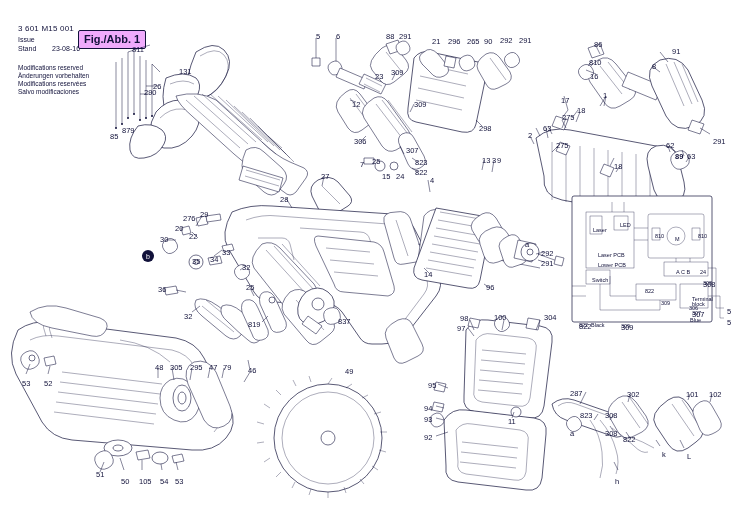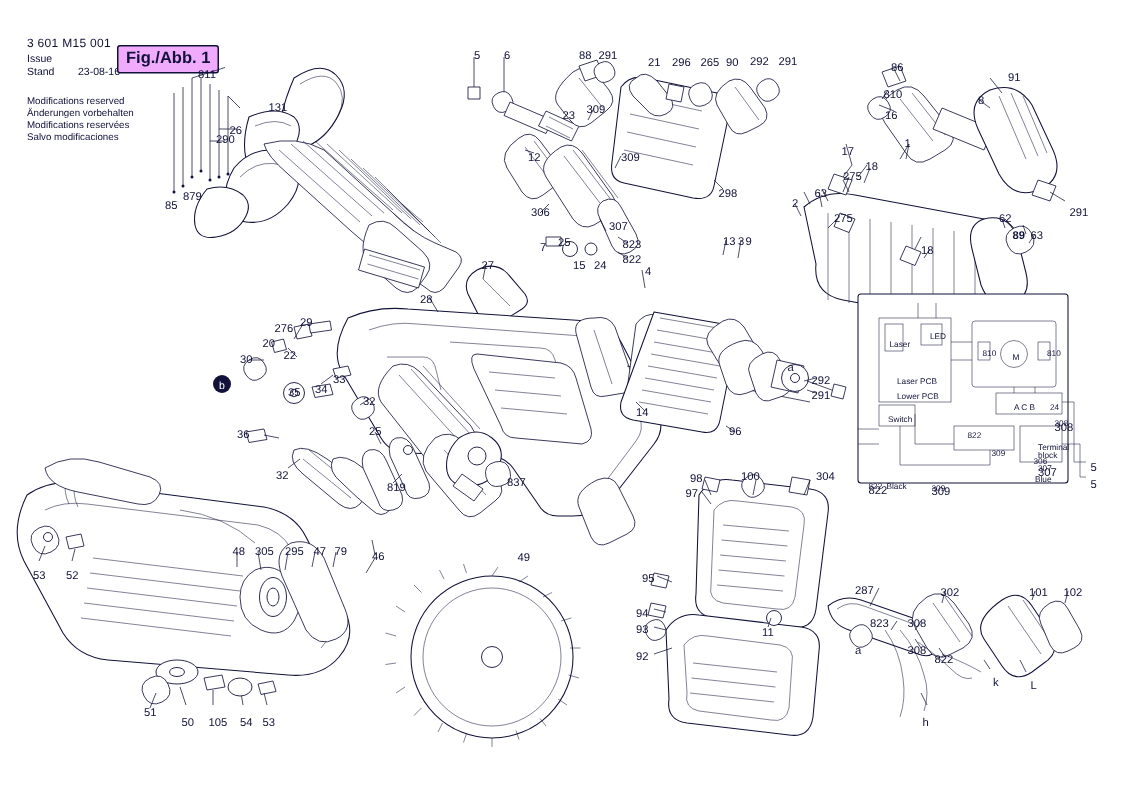--- a/index.html
+++ b/index.html
@@ -418,21 +418,21 @@
       <span class="num" style="left: 175px; top: 224px;">20</span>
       <span class="num" style="left: 160px; top: 235px;">30</span>
       <span class="num" style="left: 189px; top: 232px;">22</span>
       <span class="num" style="left: 222px; top: 248px;">33</span>
       <span class="num" style="left: 192px; top: 257px;">35</span>
       <span class="num" style="left: 210px; top: 255px;">34</span>
       <span class="num" style="left: 242px; top: 263px;">32</span>
       <span class="num" style="left: 158px; top: 285px;">36</span>
       <span class="num" style="left: 246px; top: 283px;">25</span>
       <span class="num" style="left: 184px; top: 312px;">32</span>
-      <span class="num" style="left: 258px; top: 320px; text-align: center;">819</span>
+      <span class="num" style="left: 248px; top: 320px; text-align: center;">819</span>
       <span class="num" style="left: 338px; top: 317px;">837</span>
       <span class="num" style="left: 155px; top: 363px;">48</span>
       <span class="num" style="left: 170px; top: 363px;">305</span>
       <span class="num" style="left: 190px; top: 363px;">295</span>
       <span class="num" style="left: 209px; top: 363px;">47</span>
       <span class="num" style="left: 223px; top: 363px;">79</span>
       <span class="num" style="left: 248px; top: 366px;">46</span>
       <span class="num" style="left: 345px; top: 367px;">49</span>
       <span class="num" style="left: 22px; top: 379px;">53</span>
       <span class="num" style="left: 44px; top: 379px;">52</span>

